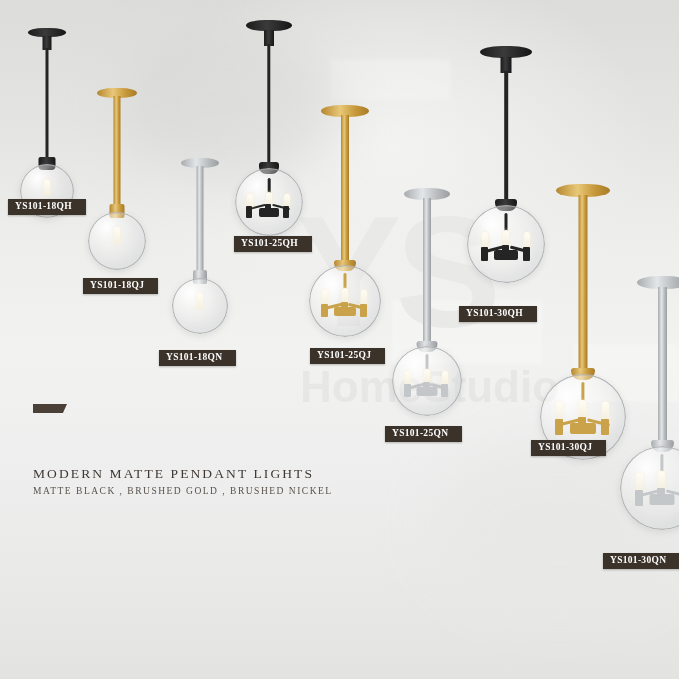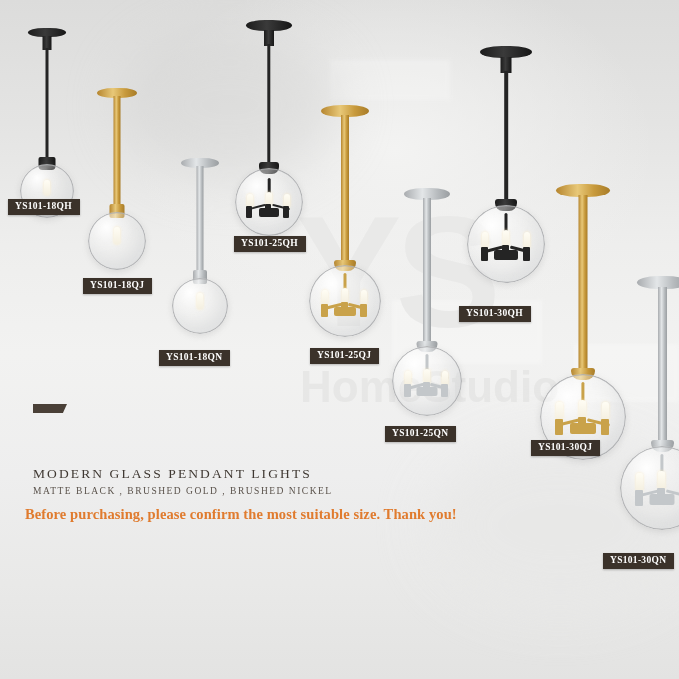--- a/index.html
+++ b/index.html
@@ -67,21 +67,21 @@
 
   
   .code{
     position:absolute;
     background:#3b322a;
     color:#ffffff;
     font-family:"Liberation Serif", serif;
     font-weight:700;
     font-size:9.5px;
     letter-spacing:.3px;
-    padding:3px 8px 3px 7px;
+    padding:3px 14px 3px 7px;
     white-space:nowrap;
     box-shadow:0 1px 2px rgba(0,0,0,.25);
     line-height:1;
   }
 
   
   .deco-bar{
     position:absolute;left:33px;top:404px;width:34px;height:9px;
     background:#4a4037;
     clip-path:polygon(0 0,100% 0,88% 100%,0 100%);
@@ -268,23 +268,22 @@
       <div class="bulb" style="left:38px;top:25px;height:18px;width:7px;"></div>
 
       <div class="arm m-nickel-flat" style="left:15px;top:44px;width:8px;height:16px;border-radius:1px;"></div>
       <div class="arm m-nickel-flat" style="left:37px;top:42px;width:8px;height:17px;border-radius:1px;"></div>
 
     </div>
   </div>
   <div class="code" style="left:603px;top:553px;">YS101-30QN</div>
 
   <div class="deco-bar"></div>
-  <div class="subtitle">MODERN GLASS PENDANT LIGHTS</div>
+  <div class="subtitle">MODERN MATTE PENDANT LIGHTS</div>
   <div class="finishes">MATTE BLACK , BRUSHED GOLD , BRUSHED NICKEL</div>
-  <div class="notice">Before purchasing, please confirm the most suitable size. Thank you!</div>
 
   <div class="size-strip">
 
     <div class="sz-item">
       
       
       
       
       
       

